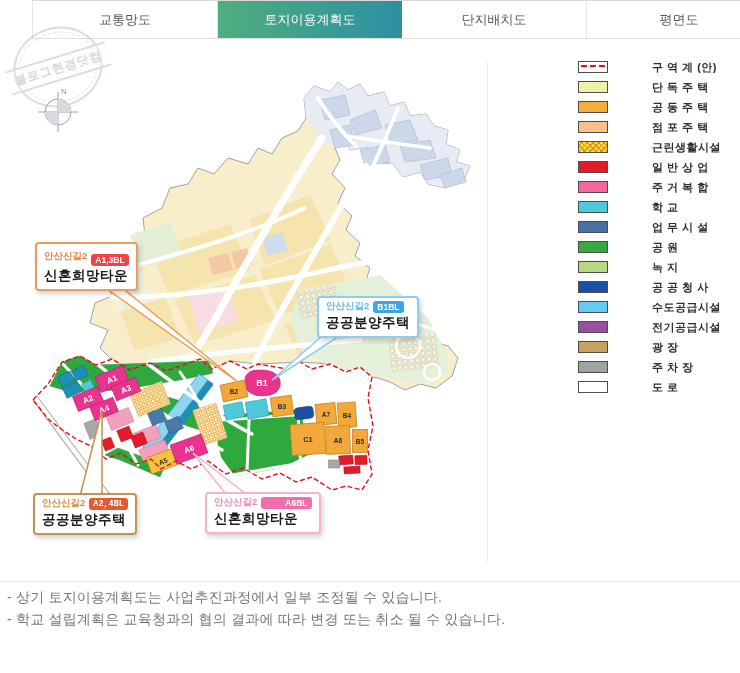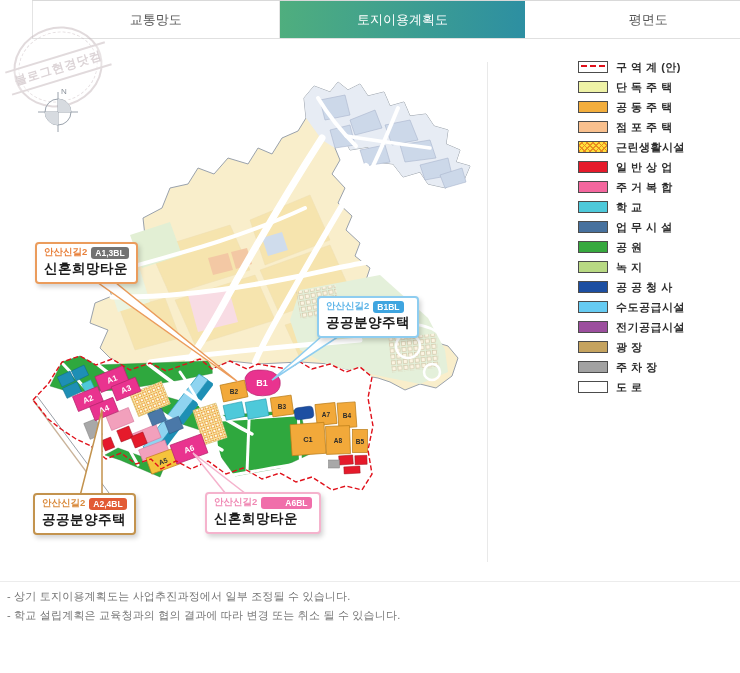--- a/index.html
+++ b/index.html
@@ -13,45 +13,46 @@
   .tab:first-child{border-left:1px solid #e4e4e4;}
   .tab.active{background:linear-gradient(90deg,#4fae7e 0%,#2d8fa2 100%);color:#fff;font-weight:normal;border:none;}
   
   .stamp{position:absolute;left:13px;top:27px;width:90px;height:80px;transform:rotate(-17deg);opacity:.5;pointer-events:none;}
   .stamp-ring{position:absolute;left:0;top:0;right:0;bottom:0;border:2.5px solid #c4b6ba;border-radius:50%;}
   .stamp-ring2{position:absolute;left:5px;top:5px;right:5px;bottom:5px;border:1px dashed #ccc0c4;border-radius:50%;}
   .stamp-band{position:absolute;left:-7px;right:-7px;top:29px;height:21px;border-top:2px solid #c4b6ba;border-bottom:2px solid #c4b6ba;
     background:rgba(255,255,255,.25);text-align:center;font-size:12px;font-weight:bold;color:#b9a9ae;line-height:21px;letter-spacing:1px;}
   
   .legend{position:absolute;left:578px;top:57px;width:158px;}
-  .lrow{display:flex;align-items:center;height:20px;}
+  .lrow{display:flex;align-items:center;height:20px;gap:36px;}
   .sw{width:30px;height:12px;border:1px solid #4c4c4c;box-sizing:border-box;margin-right:8px;flex:none;position:relative;background:#fff;}
   .sw-boundary::after{content:"";position:absolute;left:2px;right:2px;top:3px;border-top:2.4px dashed #e0101a;}
   .sw-hatch{background-image:
      repeating-linear-gradient(45deg,rgba(232,137,31,.95) 0 1px,transparent 1px 4px),
      repeating-linear-gradient(-45deg,rgba(232,137,31,.95) 0 1px,transparent 1px 4px);}
   .llabel{font-size:11px;color:#2e2e2e;font-weight:bold;letter-spacing:.5px;white-space:nowrap;}
   
   .map-divider{position:absolute;left:487px;top:62px;width:1px;height:500px;background:#e9e9e9;}
   svg.map{position:absolute;left:0;top:40px;}
   
   .callout{position:absolute;background:#fff;border:2px solid #a21caf;border-radius:4px;padding:2px 7px 4px;box-shadow:2px 3px 5px rgba(0,0,0,.18);white-space:nowrap;}
   .co-line1{font-size:9.5px;font-weight:bold;display:flex;align-items:center;}
   .co-badge{display:inline-block;color:#fff;font-size:8.5px;font-weight:bold;border-radius:3px;padding:0 4px;margin-left:4px;line-height:12px;}
   .co-line2{font-size:13.5px;font-weight:800;color:#1c1c1c;letter-spacing:.5px;margin-top:1px;}
   
   .footer{position:absolute;left:0;top:581px;width:740px;border-top:1px solid #ececec;padding-top:7px;}
-  .fnote{font-size:11px;color:#767676;margin:0 0 4px 7px;letter-spacing:.2px;}
+  .fnote{font-size:14px;color:#767676;margin:0 0 4px 7px;letter-spacing:.2px;}
 </style>
 </head>
 <body>
 
 <div class="tabbar">
   <div class="tab">교통망도</div>
   <div class="tab active">토지이용계획도</div>
+  <div class="tab">단지배치도</div>
   <div class="tab">평면도</div>
 </div>
 
 <div class="stamp">
   <div class="stamp-ring"></div>
   <div class="stamp-ring2"></div>
   <div class="stamp-band">블로그현경닷컴</div>
 </div>
 
 <div class="map-divider"></div>
@@ -258,35 +259,35 @@
     <circle cx="58" cy="72" r="13"></circle>
     <path d="M58,59 A13,13 0 0 1 71,72 L58,72 Z" fill="#d7dbe0" stroke="none"></path>
     <path d="M58,85 A13,13 0 0 1 45,72 L58,72 Z" fill="#d7dbe0" stroke="none"></path>
     <text x="61" y="54" font-size="8" fill="#8b929b" stroke="none" font-family="Liberation Sans, sans-serif">N</text>
   </g>
 </svg>
 
 <div class="callout co-0" style="left: 35px; top: 242px; border-color: rgb(235, 156, 92);">
   <div class="co-line1">
       <span class="co-district" style="color: rgb(232, 129, 60);">안산신길2</span>
-      <span class="co-badge" style="background-color: #737373;">A1,3BL</span>
+      <span class="co-badge" style="background-color: #ef4444; margin-top: 8px;">A1,3BL</span>
     </div>
   <div class="co-line2">신혼희망타운</div>
 </div>
 <div class="callout co-1" style="left: 317px; top: 296px; border-color: rgb(142, 205, 240);">
   <div class="co-line1">
       <span class="co-district" style="color: rgb(95, 181, 232);">안산신길2</span>
       <span class="co-badge" style="background-color: rgb(63, 165, 224);">B1BL</span>
     </div>
   <div class="co-line2">공공분양주택</div>
 </div>
 <div class="callout co-2" style="left: 33px; top: 493px; border-color: rgb(195, 147, 78);">
   <div class="co-line1">
       <span class="co-district" style="color: rgb(217, 138, 60);">안산신길2</span>
-      <span class="co-badge" style="background-color: rgb(226, 91, 53);">A2,4BL</span>
+      <span class="co-badge" style="background-color: rgb(226, 91, 53); font-family: Liberation Mono, monospace;">A2,4BL</span>
     </div>
   <div class="co-line2">공공분양주택</div>
 </div>
 <div class="callout co-3" style="left: 205px; top: 492px; border-color: rgb(245, 179, 205);">
   <div class="co-line1">
       <span class="co-district" style="color: rgb(240, 137, 180);">안산신길2</span>
       <span class="co-badge" style="background-color: rgb(240, 110, 170); padding-left: 24px;">A6BL</span>
     </div>
   <div class="co-line2">신혼희망타운</div>
 </div>

